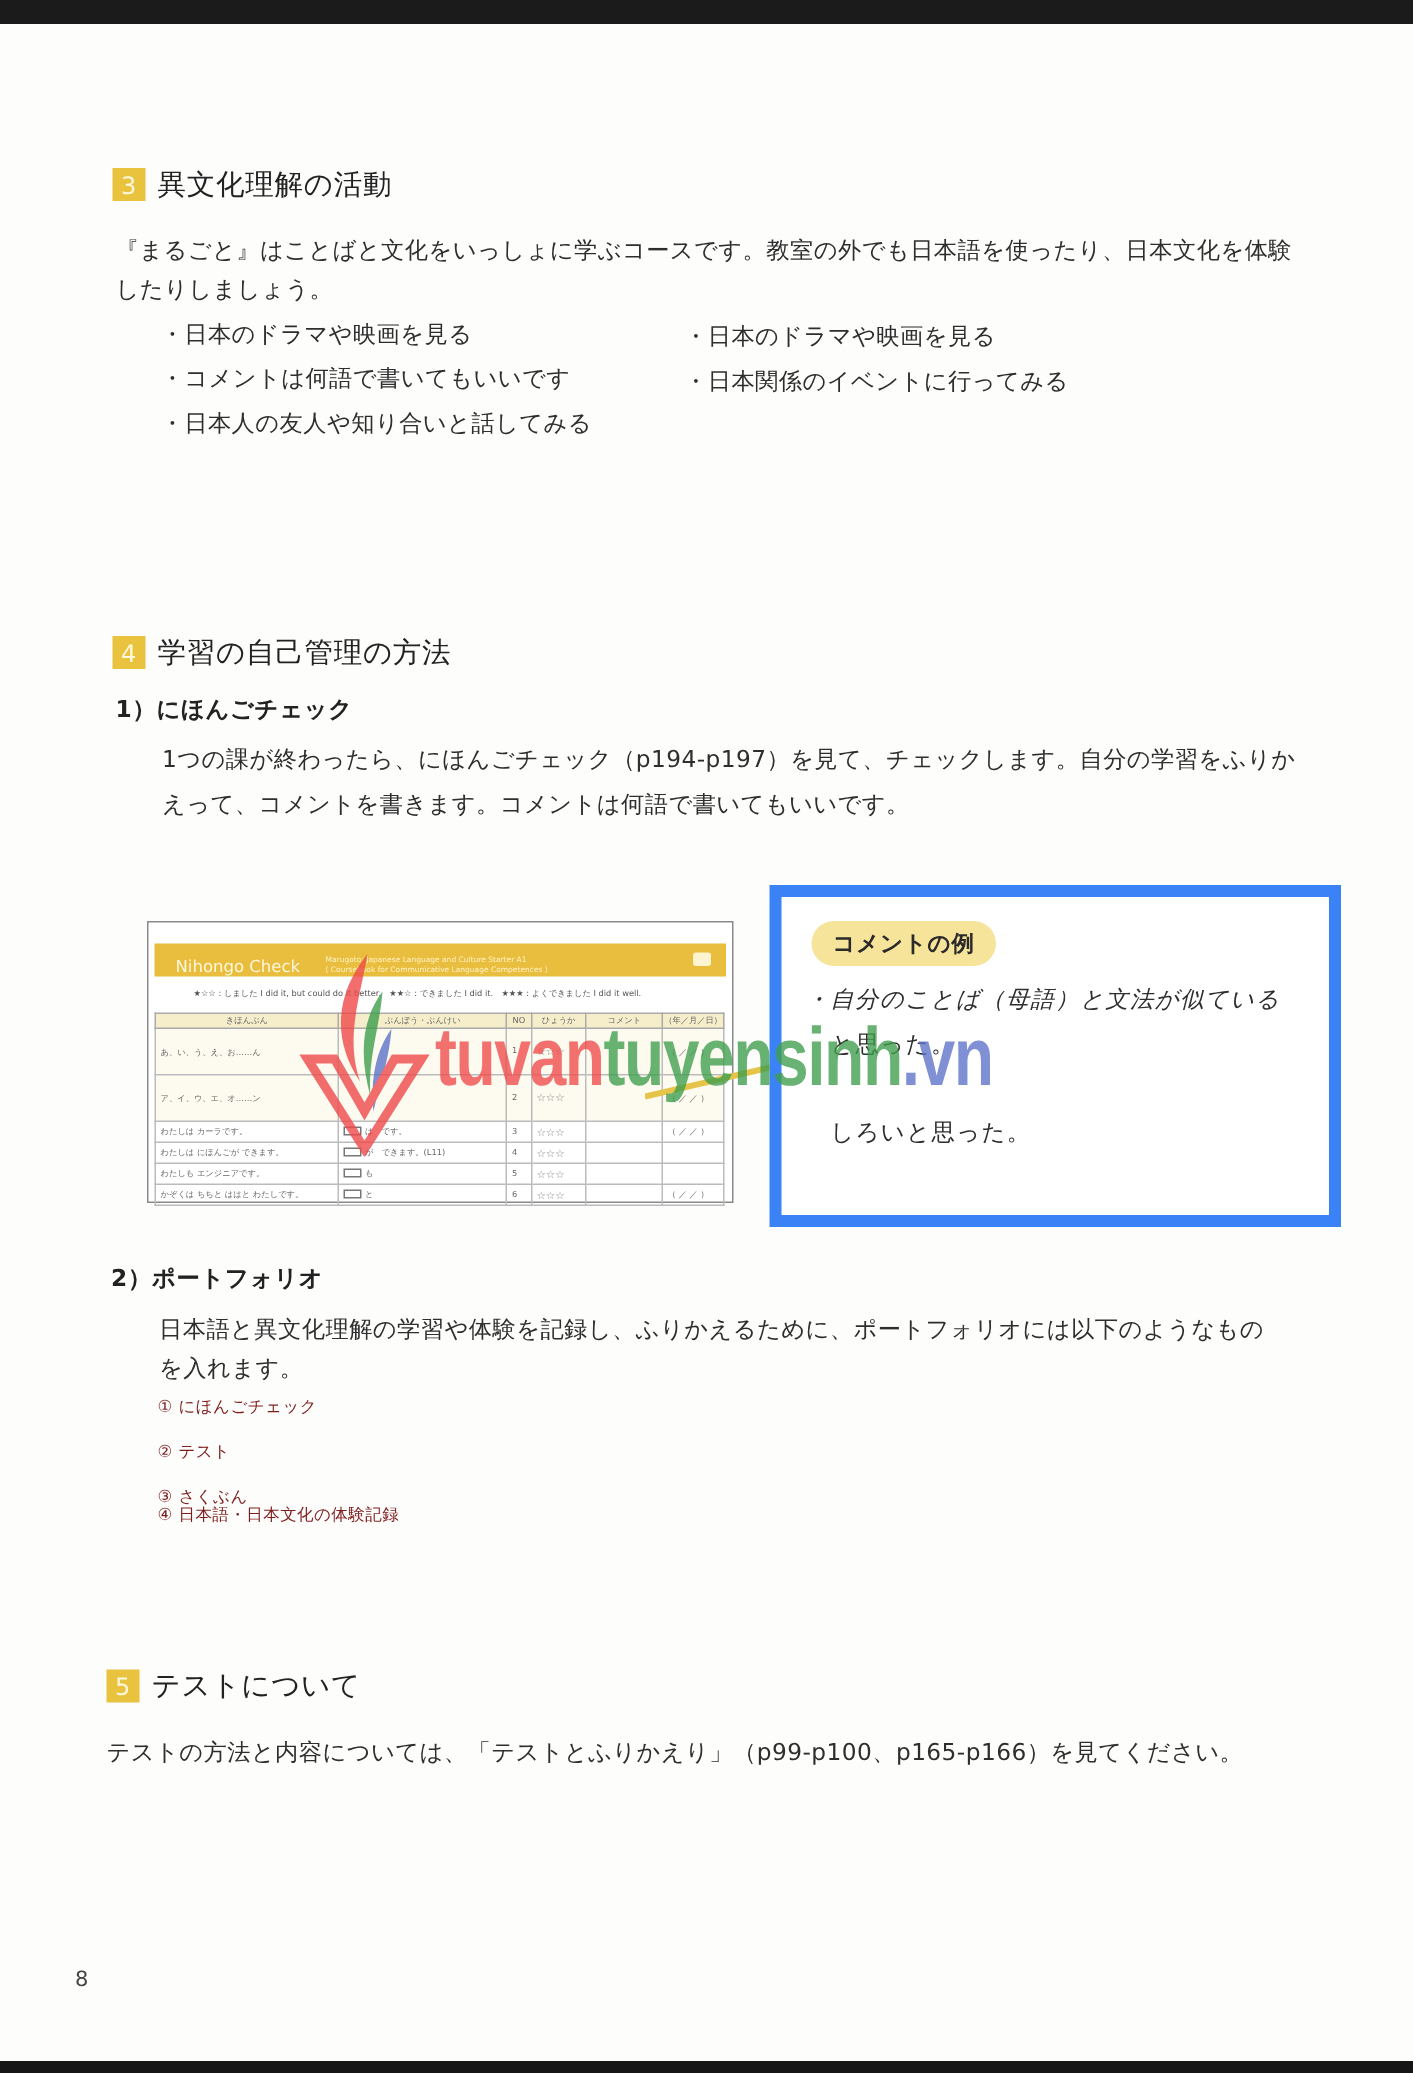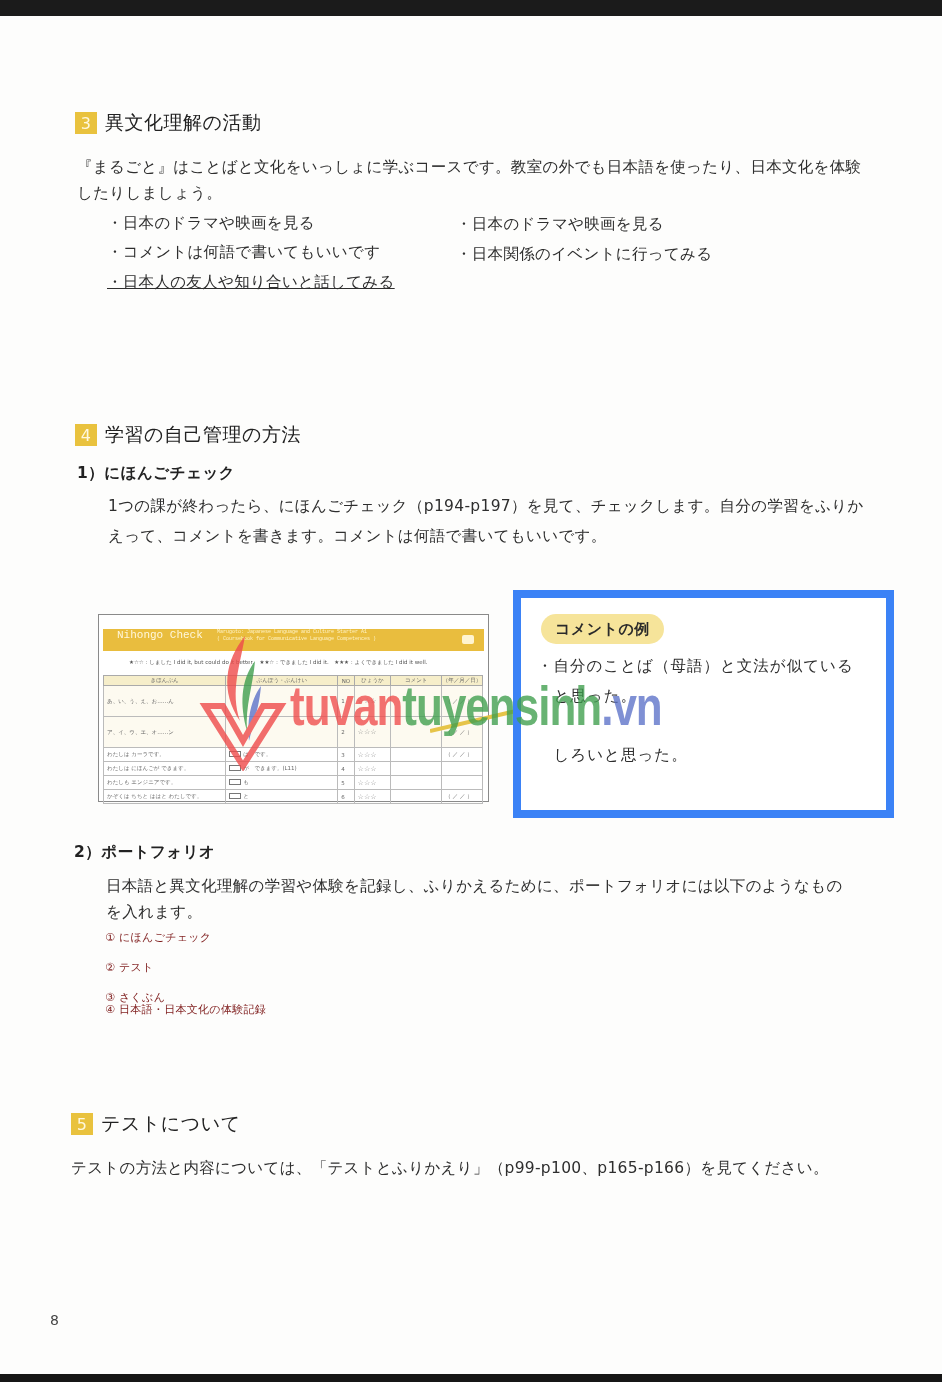--- a/index.html
+++ b/index.html
@@ -12,21 +12,21 @@
   .sec-head { position: absolute; display: flex; align-items: center; font-size: 19px; font-weight: normal; color: #222; letter-spacing: 0.5px; }
   .badge { display: inline-flex; align-items: center; justify-content: center; width: 22px; height: 22px; background: #e9c23e; color: #fff8de; font-size: 16px; margin-right: 8px; }
 
   .para { position: absolute; font-size: 15.5px; line-height: 26px; color: #2e2e2e; letter-spacing: 0.3px; }
   .bullet { position: absolute; font-size: 15.5px; color: #2e2e2e; letter-spacing: 0.3px; }
   .sub-head { position: absolute; font-size: 15.5px; font-weight: bold; color: #222; letter-spacing: 0.5px; }
   .list-item { position: absolute; font-size: 11px; color: #7f1d1d; letter-spacing: 0.3px; }
 
   
   .nc { position: absolute; left: 98px; top: 598px; width: 391px; height: 188px; background: #fff; border: 1px solid #8a8a8a; }
-  .nc-bar { position: absolute; left: 4px; top: 14px; width: 381px; height: 22px; background: #e9bd3e; display: flex; align-items: flex-start; font-family: Liberation Mono, monospace; }
+  .nc-bar { position: absolute; left: 4px; top: 14px; width: 381px; height: 22px; background: #e9bd3e; display: flex; align-items: flex-end; }
   .nc-title { color: #fff7dc; font-size: 11px; margin-left: 14px; width: 100px; }
   .nc-sub { color: #fff3c6; font-size: 5px; line-height: 7px; width: 220px; }
   .nc-folder { position: absolute; right: 10px; top: 6px; width: 12px; height: 9px; background: #fff4d0; border-radius: 2px; }
   .nc-legend { position: absolute; left: 30px; top: 44px; font-size: 5.5px; color: #555; white-space: nowrap; }
   .nc-table { position: absolute; left: 4px; top: 60px; width: 380px; border-collapse: collapse; font-size: 5.5px; color: #666; }
   .nc-table th { background: #f6eeca; border: 1px solid #aaa; height: 10px; font-weight: normal; }
   .nc-table td { border: 1px solid #bbb; padding: 0 3px; }
   .nc-table td.stars { color: #888; font-size: 7px; }
   .nc-table tr.big td { height: 31px; background: #fdfaf0; }
   .nc-table tr.small td { height: 14px; }
@@ -53,21 +53,21 @@
 
   <div class="sec-head" style="left:75px; top:94px;">
     <span class="badge">3</span>
     <span>異文化理解の活動</span>
   </div>
   <div class="para" style="left:77px; top:138px;">『まるごと』はことばと文化をいっしょに学ぶコースです。教室の外でも日本語を使ったり、日本文化を体験</div>
   <div class="para" style="left:77px; top:164px;">したりしましょう。</div>
 
   <div class="bullet" style="left:107px; top:197px;">・日本のドラマや映画を見る</div>
   <div class="bullet" style="left:107px; top:226px;">・コメントは何語で書いてもいいです</div>
-  <div class="bullet" style="left:107px; top:256px;text-decoration:underline;">・日本人の友人や知り合いと話してみる</div>
+  <div class="bullet" style="left:107px; top:256px;">・日本人の友人や知り合いと話してみる</div>
   <div class="bullet" style="left:456px; top:198px;">・日本のドラマや映画を見る</div>
   <div class="bullet" style="left:456px; top:228px;">・日本関係のイベントに行ってみる</div>
 
 
   <div class="sec-head" style="left:75px; top:406px;">
     <span class="badge">4</span>
     <span>学習の自己管理の方法</span>
   </div>
 
   <div class="sub-head" style="left:77px; top:447px;">1）にほんごチェック</div>
@@ -145,21 +145,21 @@
     </tbody>
       </table>
   </div>
 
   <svg class="connector" viewBox="0 0 100 80">
     <polyline points="0,75 86,55 86,0" fill="none" stroke="#e6c449" stroke-width="4"></polyline>
   </svg>
 
   <div class="cbox">
     <div class="cbox-tab">コメントの例</div>
-    <div class="cbox-line" style="left:16px; top:58px;">・自分のことば（母語）と文法が似ている</div>
+    <div class="cbox-line" style="left:16px; top:58px;font-style:italic;">・自分のことば（母語）と文法が似ている</div>
     <div class="cbox-line" style="left:16px; top:88px;">　と思った。</div>
     <div class="cbox-line" style="left:16px; top:147px;">　しろいと思った。</div>
   </div>
 
   <div class="watermark">
     <svg width="95" height="140" viewBox="0 0 95 140" style="position:absolute; left:0; top:0; opacity:0.8;">
       <path d="M50 5 C30 30, 25 60, 45 90 C35 60, 45 35, 50 5Z" fill="#ef4b4b"></path>
       <path d="M60 30 C45 50, 45 75, 52 100 C50 75, 58 55, 60 30Z" fill="#3e9e4d"></path>
       <path d="M66 55 C55 70, 52 90, 54 110 C58 92, 64 78, 66 55Z" fill="#5c72c9"></path>
       <path d="M10 75 L28 75 L48 110 L68 75 L86 75 L48 135 Z" fill="none" stroke="#ef4b4b" stroke-width="6"></path>

